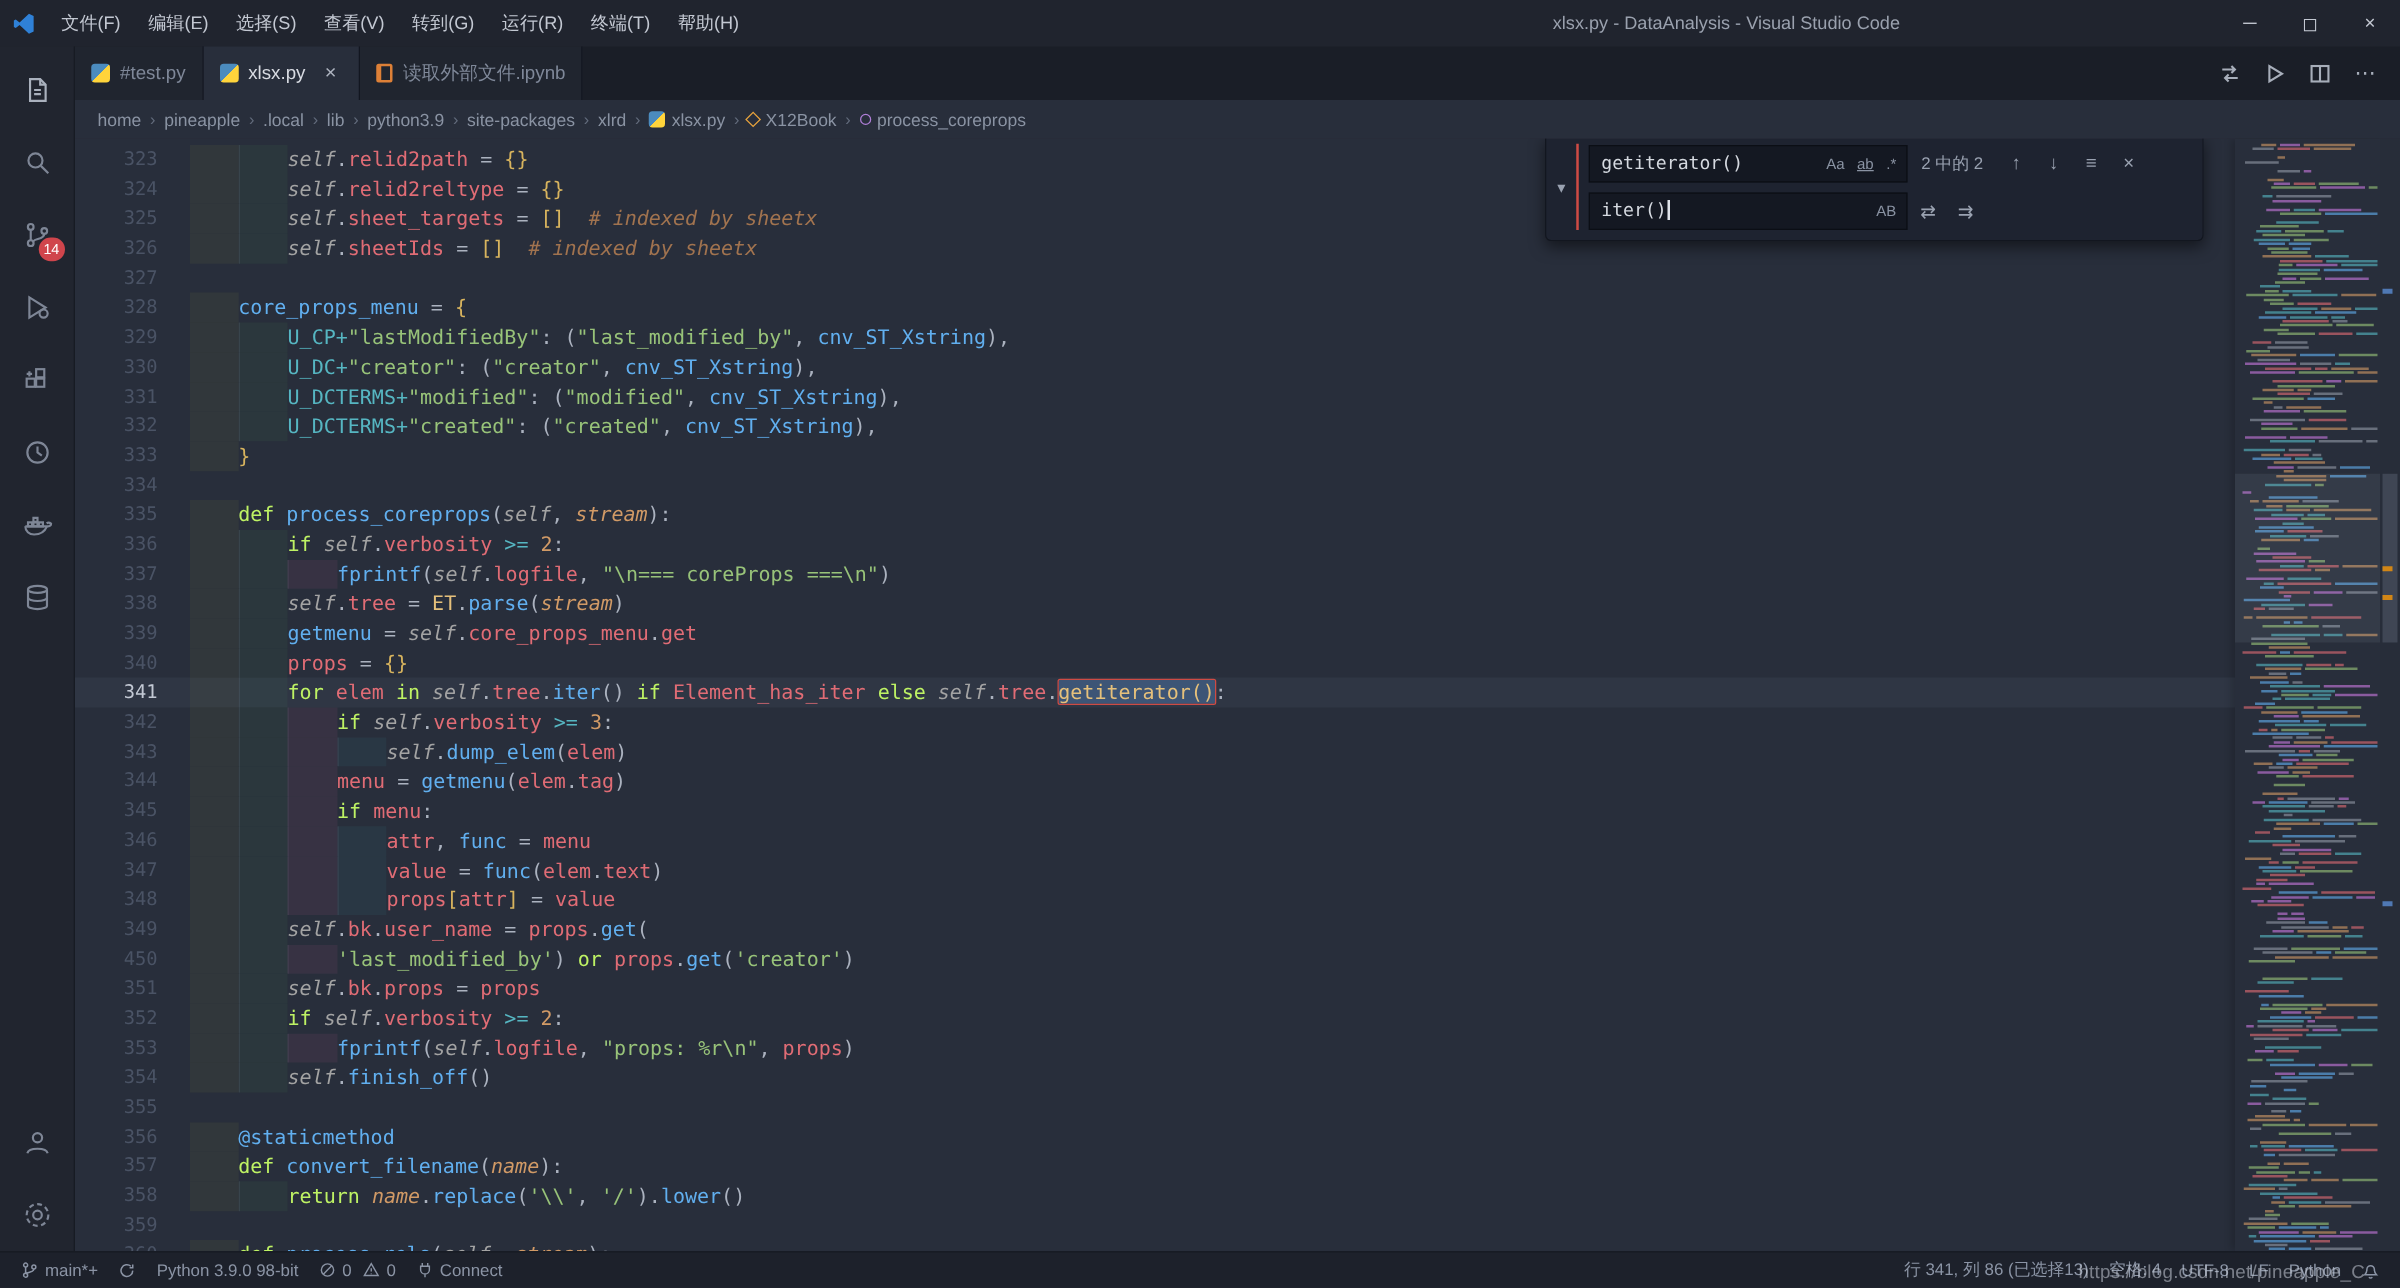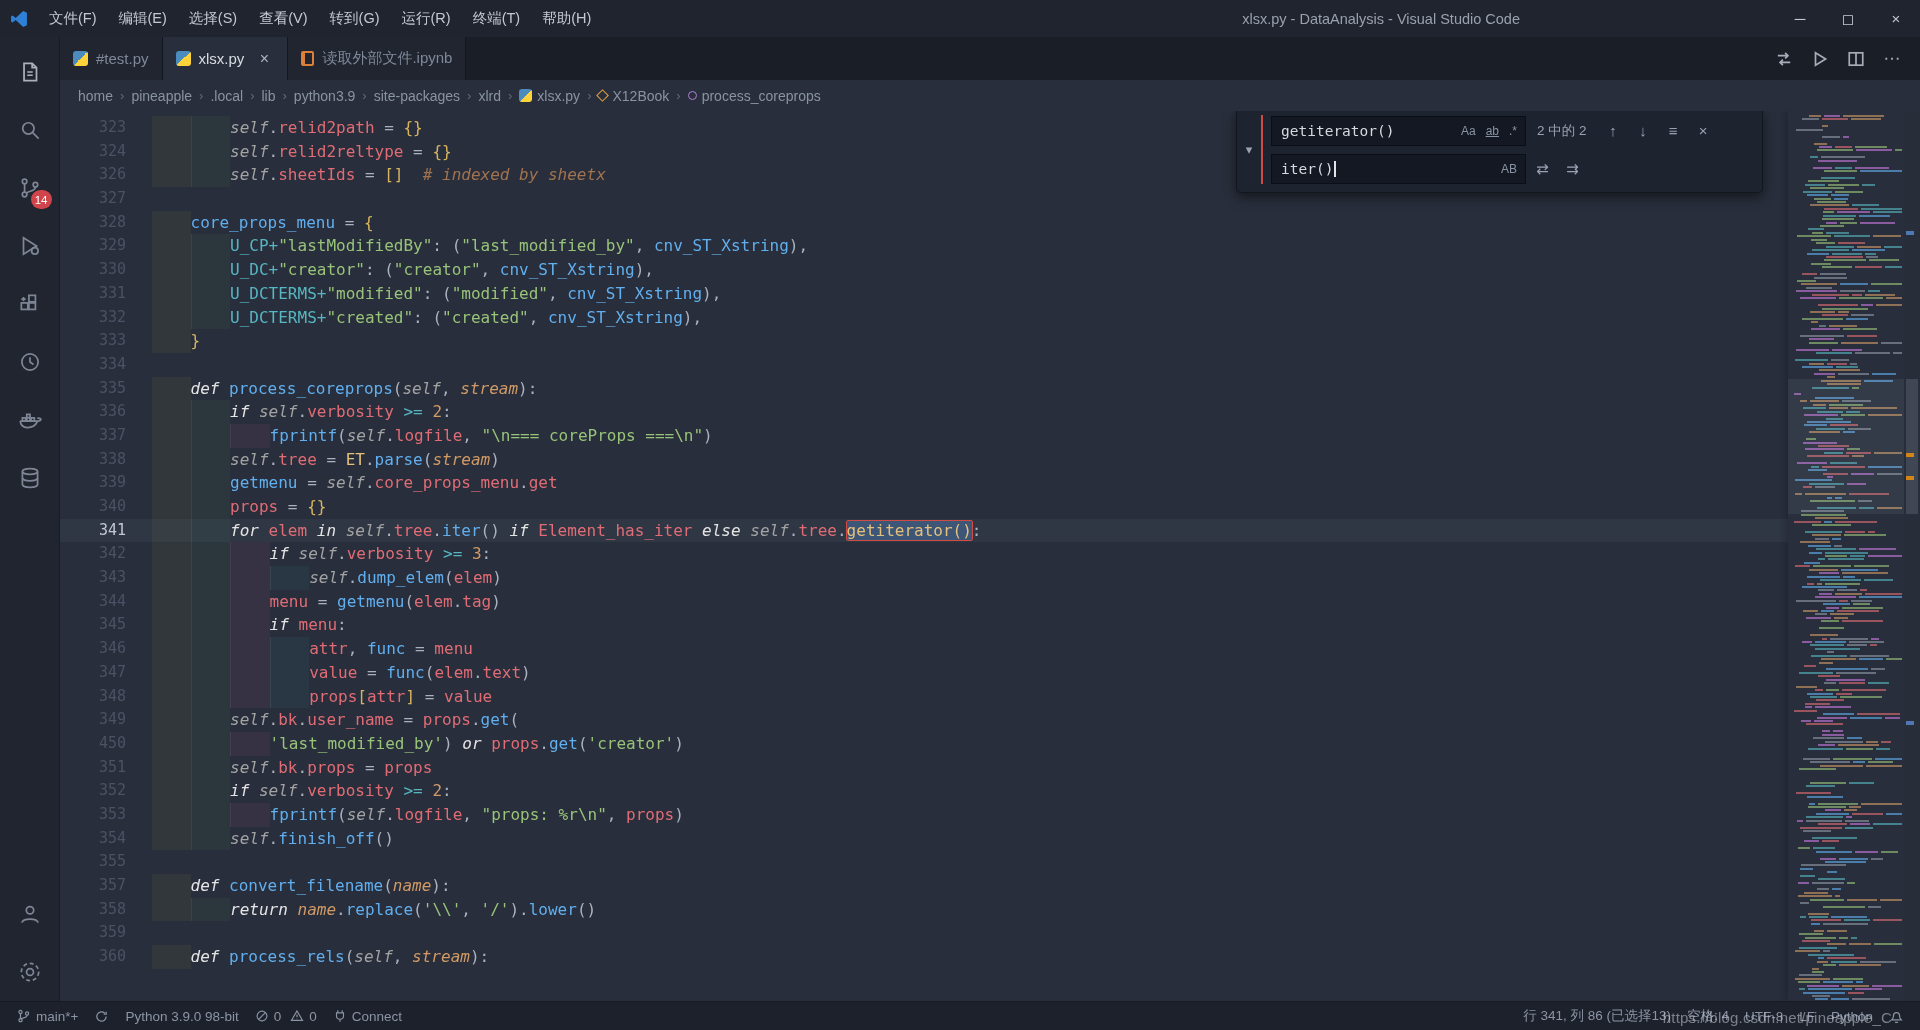--- a/index.html
+++ b/index.html
@@ -56,21 +56,21 @@
   .ln{width:88px;flex:none;text-align:right;padding-right:22px;color:#4a5365;
     font:15px/23.7px "DejaVu Sans Mono",monospace}
   .code-line.current .ln{color:#c3c9d4}
   .lc{flex:1;white-space:pre;font:16px/23.7px "DejaVu Sans Mono",monospace;color:#abb2bf;padding-left:4px}
   .iw{display:inline-block;height:23.7px;vertical-align:top}
   .iw.ig{border-left:1px solid rgba(140,150,170,.14)}
   .lv0{background:rgba(255,255,64,.045)}
   .lv1{background:rgba(127,255,127,.045)}
   .lv2{background:rgba(255,115,185,.07)}
   .lv3{background:rgba(79,236,236,.05)}
-  .tk-kw{color:#e5e5e5;font-style:italic}
+  .tk-kw{color:#bef264;}
   .tk-fn{color:#61afef}
   .tk-self{color:#a3a3a3;font-style:italic}
   .tk-pm{color:#d19a66;font-style:italic}
   .tk-at{color:#e06c75}
   .tk-va{color:#e06c75}
   .tk-pu{color:#abb2bf}
   .tk-op{color:#56b6c2}
   .tk-st{color:#98c379}
   .tk-co{color:#a1734f;font-style:italic}
   .tk-nu{color:#d19a66}
@@ -300,20 +300,24 @@
     <div class="code-scroll">
         <div class="code-line">
           <span class="ln">323</span>
           <span class="lc"><span class="iw lv0">    </span><span class="iw lv1 ig">    </span><span class="tk-self">self</span><span class="tk-pu">.</span><span class="tk-at">relid2path</span><span class="tk-pu"> = </span><span class="tk-br">{}</span></span>
         </div>
         <div class="code-line">
           <span class="ln">324</span>
           <span class="lc"><span class="iw lv0">    </span><span class="iw lv1 ig">    </span><span class="tk-self">self</span><span class="tk-pu">.</span><span class="tk-at">relid2reltype</span><span class="tk-pu"> = </span><span class="tk-br">{}</span></span>
         </div>
         <div class="code-line">
+          <span class="ln">325</span>
+          <span class="lc"><span class="iw lv0">    </span><span class="iw lv1 ig">    </span><span class="tk-self">self</span><span class="tk-pu">.</span><span class="tk-at">sheet_targets</span><span class="tk-pu"> = </span><span class="tk-br">[]</span><span class="tk-pu">  </span><span class="tk-co"># indexed by sheetx</span></span>
+        </div>
+        <div class="code-line">
           <span class="ln">326</span>
           <span class="lc"><span class="iw lv0">    </span><span class="iw lv1 ig">    </span><span class="tk-self">self</span><span class="tk-pu">.</span><span class="tk-at">sheetIds</span><span class="tk-pu"> = </span><span class="tk-br">[]</span><span class="tk-pu">  </span><span class="tk-co"># indexed by sheetx</span></span>
         </div>
         <div class="code-line">
           <span class="ln">327</span>
           <span class="lc"></span>
         </div>
         <div class="code-line">
           <span class="ln">328</span>
           <span class="lc"><span class="iw lv0">    </span><span class="tk-fn">core_props_menu</span><span class="tk-pu"> = </span><span class="tk-br">{</span></span>
@@ -418,20 +422,24 @@
           <span class="ln">353</span>
           <span class="lc"><span class="iw lv0">    </span><span class="iw lv1 ig">    </span><span class="iw lv2 ig">    </span><span class="tk-fn">fprintf</span><span class="tk-pu">(</span><span class="tk-self">self</span><span class="tk-pu">.</span><span class="tk-at">logfile</span><span class="tk-pu">, </span><span class="tk-st">"props: %r\n"</span><span class="tk-pu">, </span><span class="tk-va">props</span><span class="tk-pu">)</span></span>
         </div>
         <div class="code-line">
           <span class="ln">354</span>
           <span class="lc"><span class="iw lv0">    </span><span class="iw lv1 ig">    </span><span class="tk-self">self</span><span class="tk-pu">.</span><span class="tk-fn">finish_off</span><span class="tk-pu">()</span></span>
         </div>
         <div class="code-line">
           <span class="ln">355</span>
           <span class="lc"></span>
+        </div>
+        <div class="code-line">
+          <span class="ln">356</span>
+          <span class="lc"><span class="iw lv0">    </span><span class="tk-dec">@staticmethod</span></span>
         </div>
         <div class="code-line">
           <span class="ln">357</span>
           <span class="lc"><span class="iw lv0">    </span><span class="tk-kw">def </span><span class="tk-fn">convert_filename</span><span class="tk-pu">(</span><span class="tk-pm">name</span><span class="tk-pu">):</span></span>
         </div>
         <div class="code-line">
           <span class="ln">358</span>
           <span class="lc"><span class="iw lv0">    </span><span class="iw lv1 ig">    </span><span class="tk-kw">return </span><span class="tk-pm">name</span><span class="tk-pu">.</span><span class="tk-fn">replace</span><span class="tk-pu">(</span><span class="tk-st">'\\'</span><span class="tk-pu">, </span><span class="tk-st">'/'</span><span class="tk-pu">).</span><span class="tk-fn">lower</span><span class="tk-pu">()</span></span>
         </div>
         <div class="code-line">

